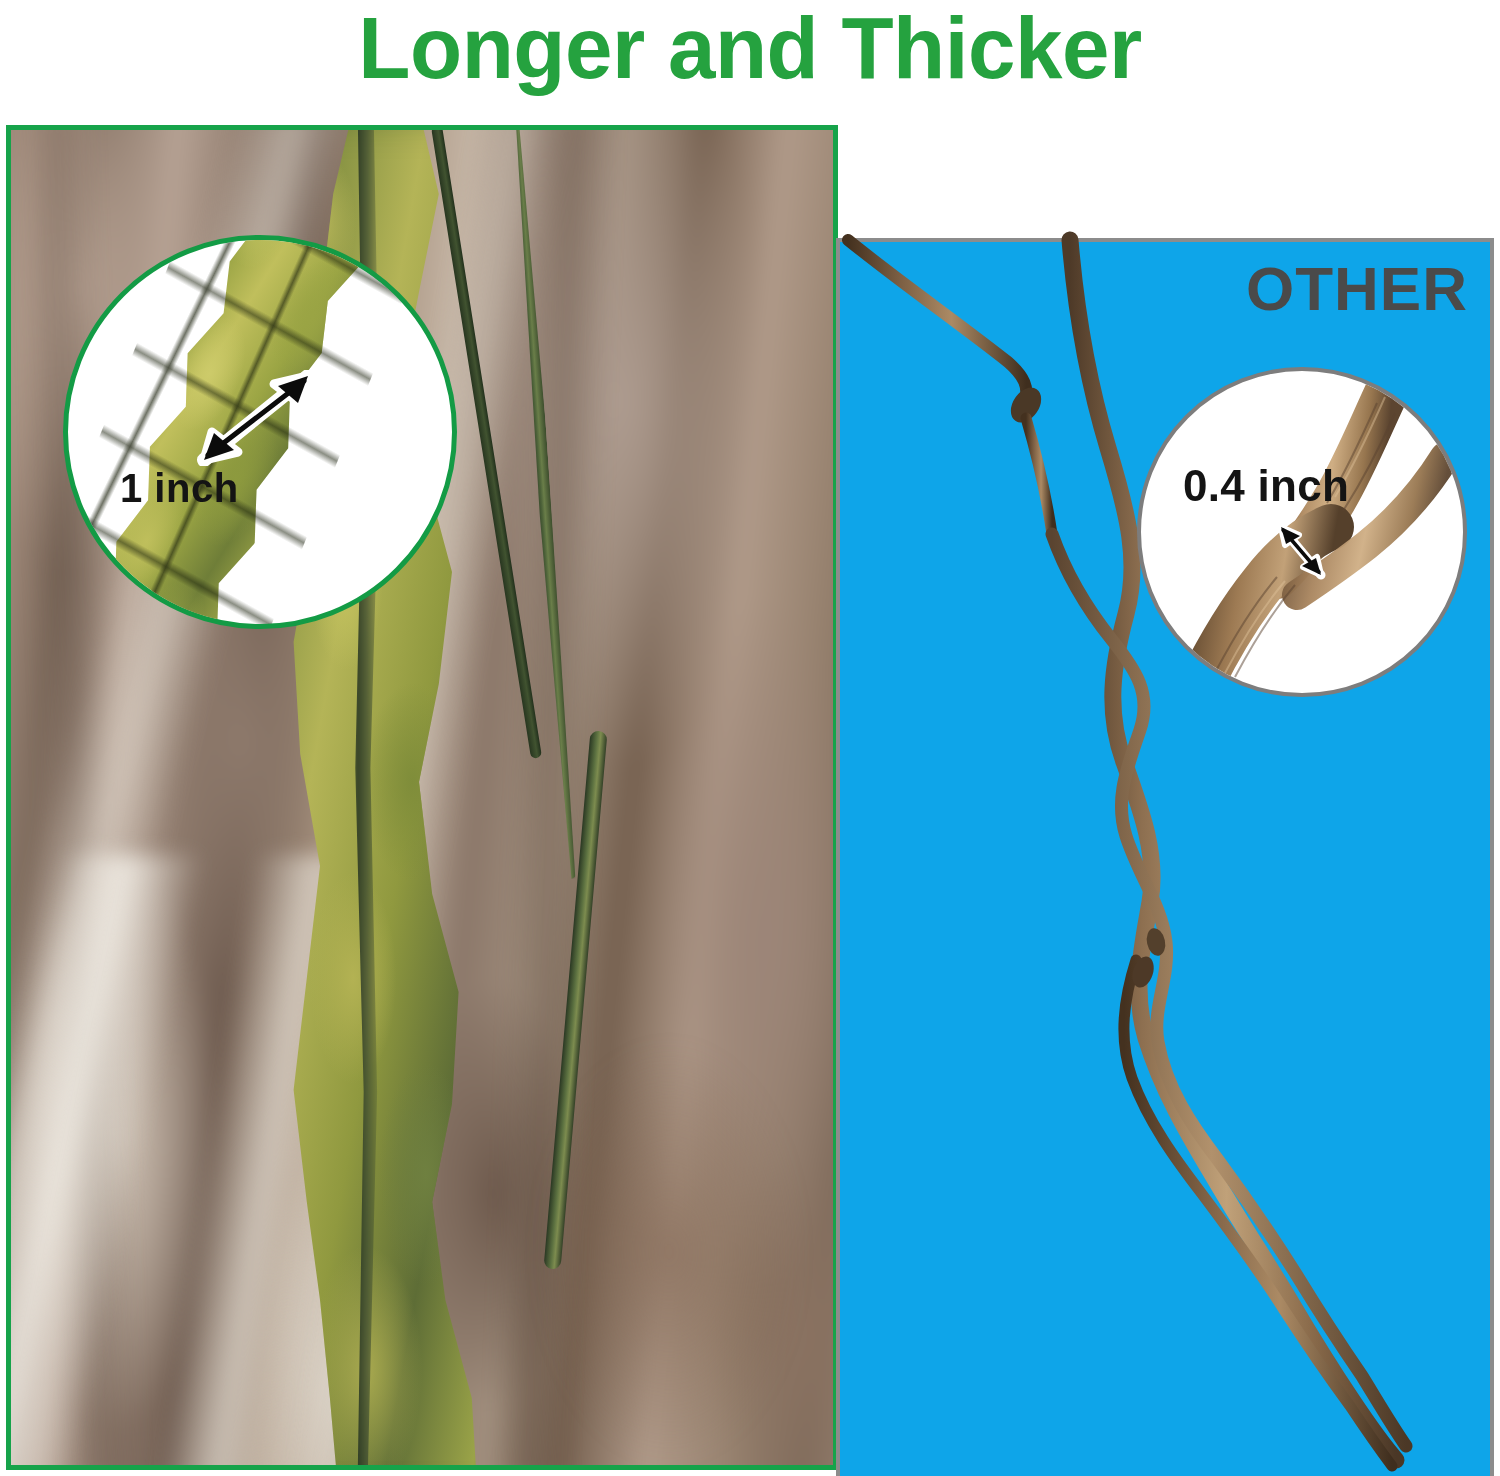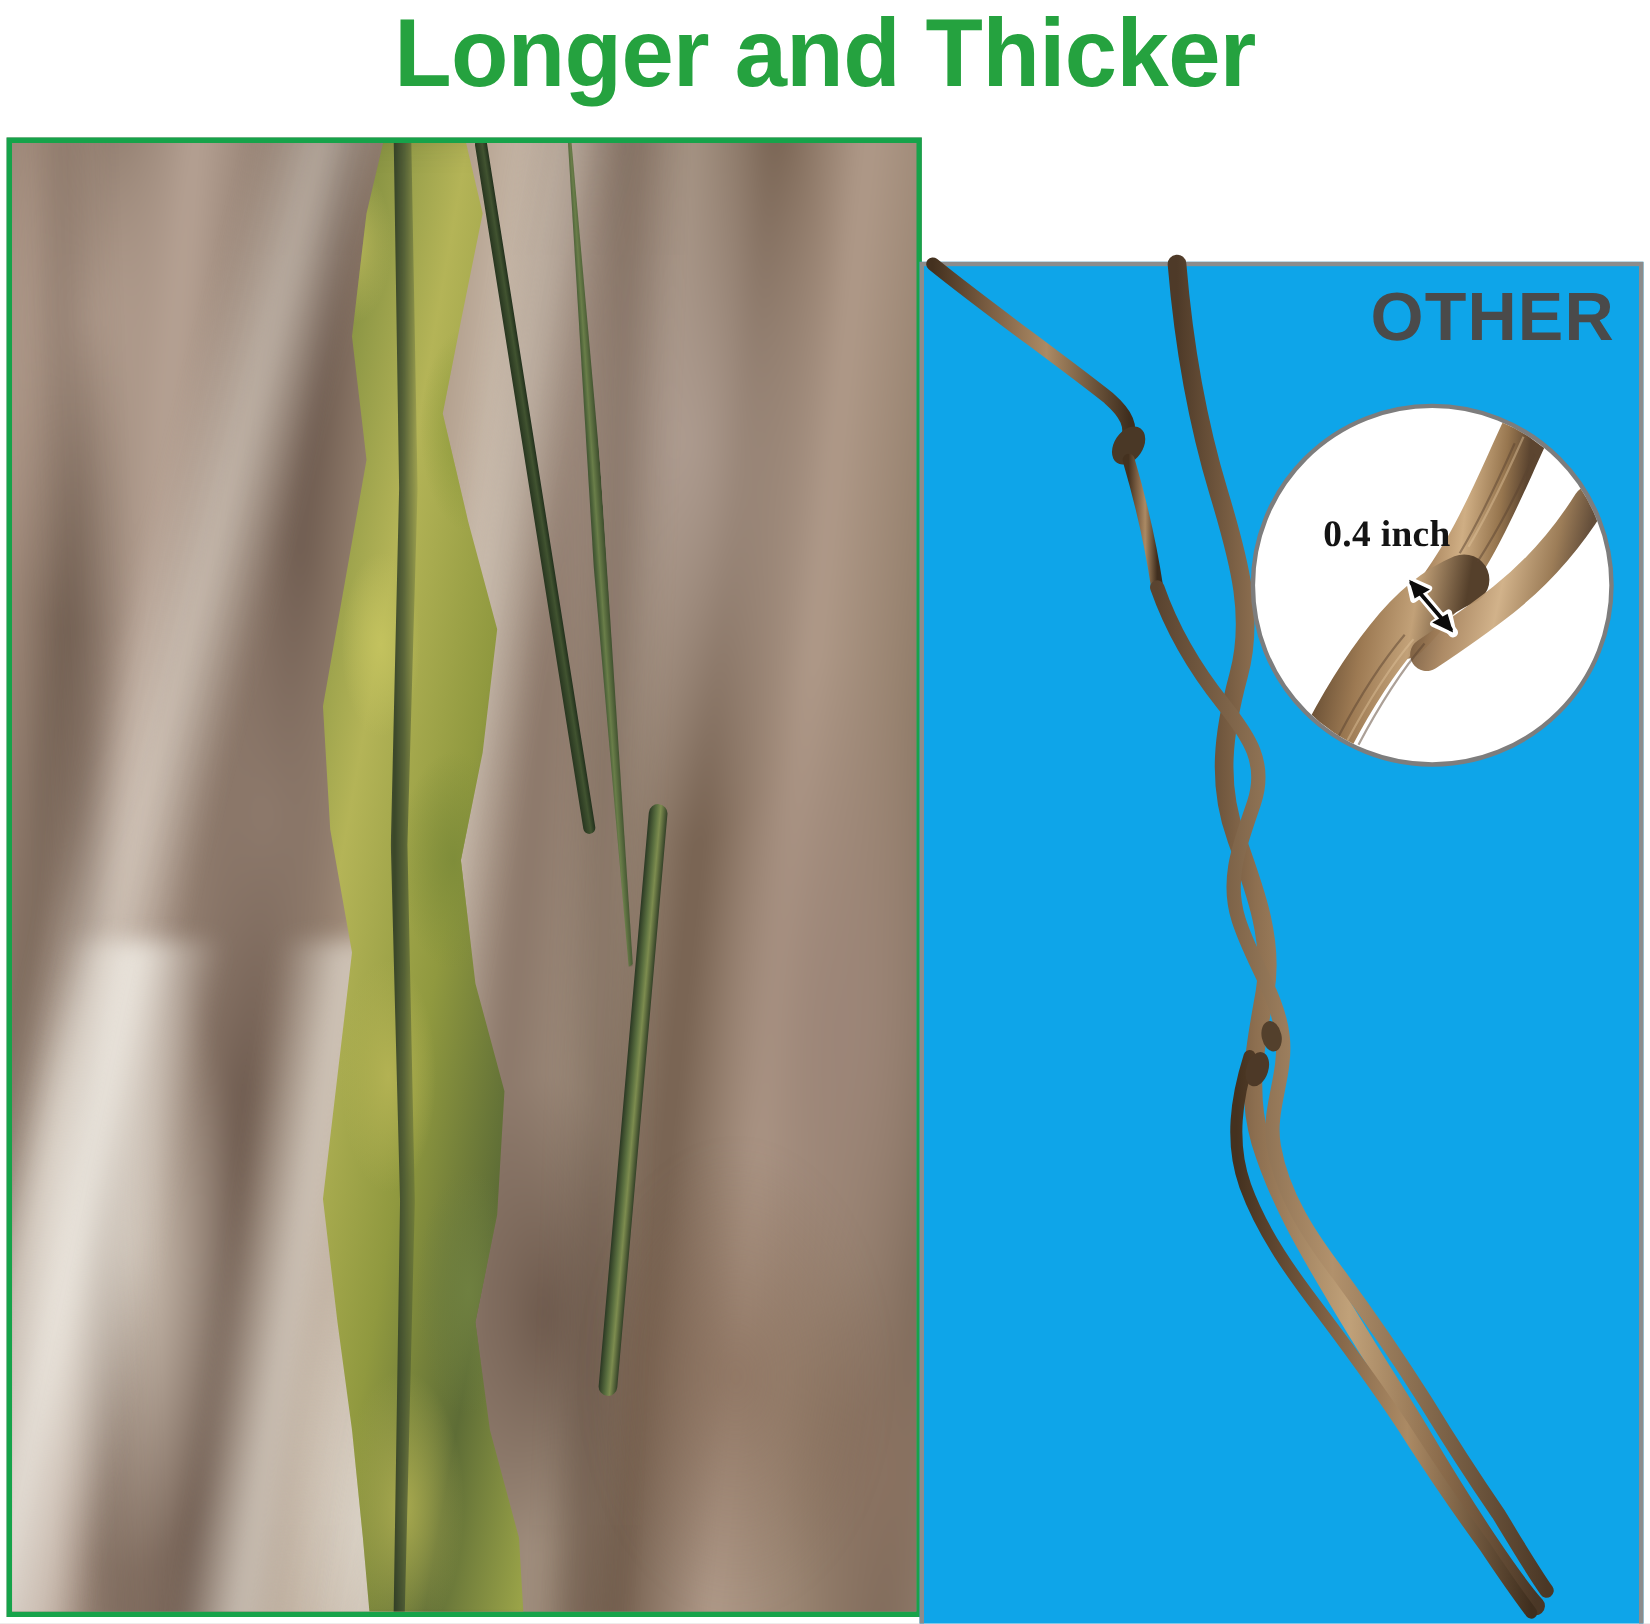--- a/index.html
+++ b/index.html
@@ -299,28 +299,27 @@
     border: 4px solid #7d7d7d;
     background: #ffffff;
     overflow: hidden;
     box-sizing: border-box;
   }
   #other-inch-label {
     position: absolute;
     left: 42px;
     top: 96px;
     color: #141414;
-    font-family: Liberation Serif, serif;
+    font-family: Liberation Sans, sans-serif;
     font-weight: 700;
-    font-size: 34px;
+    font-size: 44px;
     line-height: 38px;
     letter-spacing: .3px;
     user-select: none;
     z-index: 4;
-    margin-left: 20px;
   }
   #other-arrow {
     position: absolute;
     left: 132px;
     top: 150px;
     width: 58px;
     height: 60px;
     z-index: 4;
     pointer-events: none;
   }
@@ -339,20 +338,37 @@
 
     <div class="thin-vine" id="thin-vine-b"></div>
     <div class="thin-vine" id="thin-vine-a"></div>
     <div class="thin-vine" id="thin-vine-c"></div>
 
     <div id="main-vine"></div>
     <div id="vine-seam"></div>
   </div>
 
 
+  <div id="our-magnifier">
+    <div id="mag-vine"></div>
+    <div id="mag-cracks"></div>
+
+    <svg id="our-arrow" viewBox="0 0 120 96">
+      <g>
+        <path d="M112 6 L8 90" stroke="#ffffff" stroke-width="14" stroke-linecap="round" fill="none"></path>
+        <path d="M112 6 L78 14 L104 34 Z" fill="#ffffff" stroke="#ffffff" stroke-width="9" stroke-linejoin="round"></path>
+        <path d="M8 90 L42 82 L16 62 Z" fill="#ffffff" stroke="#ffffff" stroke-width="9" stroke-linejoin="round"></path>
+        <path d="M108 11 L12 85" stroke="#0b0b0b" stroke-width="5" stroke-linecap="round" fill="none"></path>
+        <path d="M112 6 L82 16 L102 33 Z" fill="#0b0b0b"></path>
+        <path d="M8 90 L38 80 L18 63 Z" fill="#0b0b0b"></path>
+      </g>
+    </svg>
+
+    <div id="our-inch-label">1 inch</div>
+  </div>
 </div>
 
 <div id="other-panel">
 
   <div id="other-vine-wrap">
     <svg width="658" height="1230" viewBox="0 0 658 1230" style="position:absolute;left:0;top:0;overflow:visible">
       <defs>
         <linearGradient id="brownA" x1="0" y1="0" x2="1" y2="0">
           <stop offset="0%" stop-color="#4e3a28"></stop>
           <stop offset="22%" stop-color="#8d6f50"></stop>

